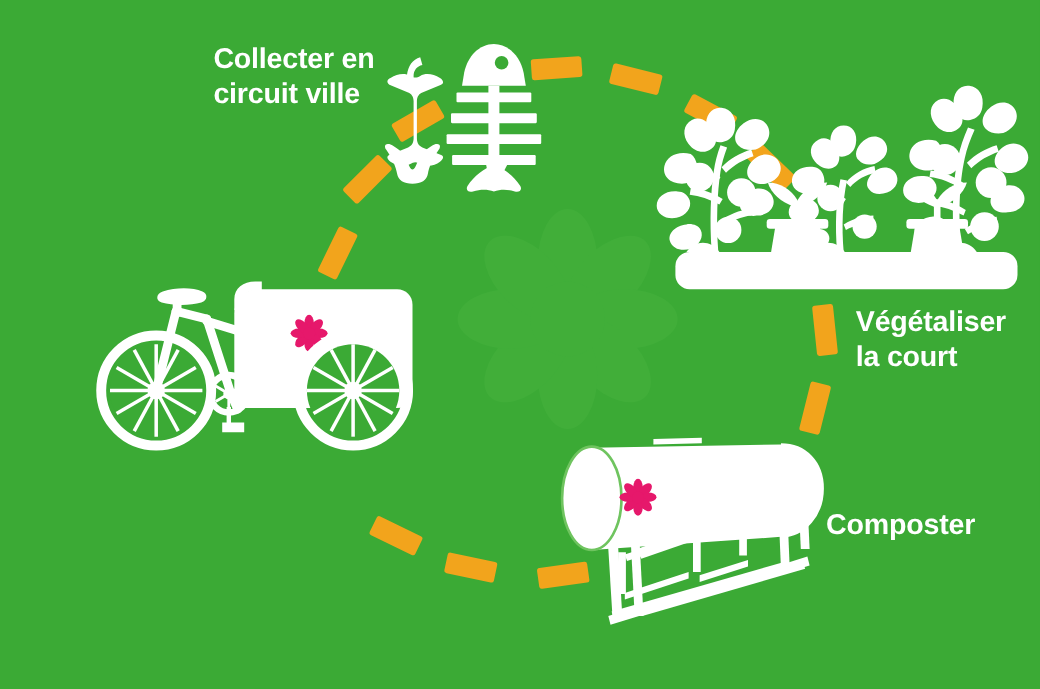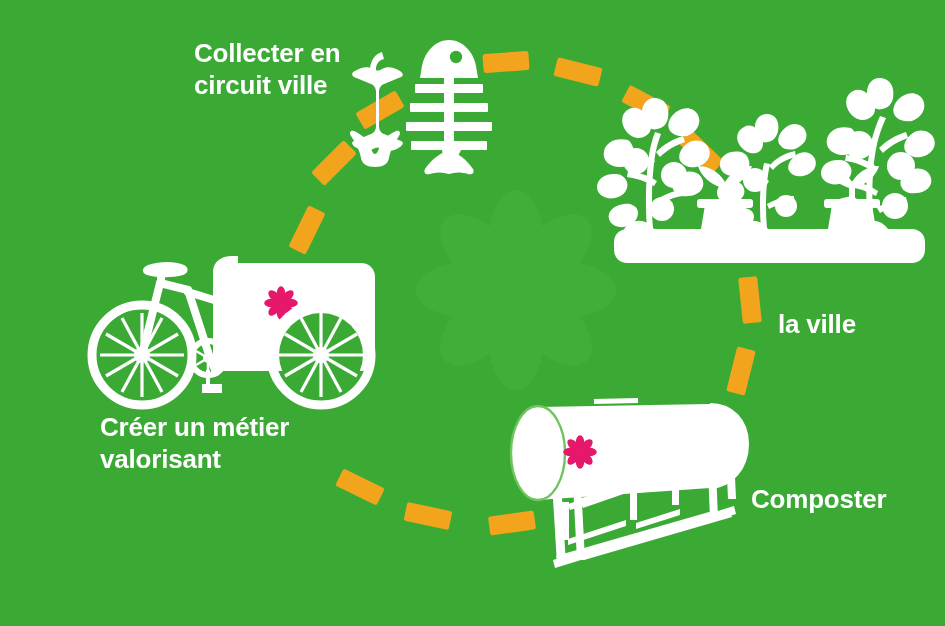--- a/index.html
+++ b/index.html
@@ -19,21 +19,21 @@
     color:#ffffff;
     font-weight:bold;
     font-size:26px;
     line-height:1.22;
     letter-spacing:-0.2px;
     white-space:pre;
     pointer-events:none;
   }
   #lbl-collecter{ left:156px; top:38px; }
   #lbl-vegetaliser{ left:740px; top:277px; }
-  #lbl-composter{ left:713px; top:484px; }
+  #lbl-composter{ left:713px; top:461px; }
   #lbl-creer{ left:62px; top:412px; }
   svg{display:block;}
 </style>
 </head>
 <body style="background: rgb(59, 170, 53);">
 
 <div id="stage">
 
   <svg width="945" height="626" viewBox="0 0 945 626">
 
@@ -434,19 +434,18 @@
         <line x1="170" y1="358" x2="158" y2="351"></line>
       </g>
       <circle cx="170" cy="358" r="5" fill="#ffffff"></circle>
 
       <path d="M168 370 l4 0 l0 14 l12 0 l0 9 l-20 0 l0 -9 l4 0 z" fill="#ffffff"></path>
     </g>
   </svg>
 
   <div class="lbl" id="lbl-collecter"><span>Collecter en</span><br><span>circuit ville</span></div>
 
-  <div class="lbl" id="lbl-vegetaliser"><br><span>la ville</span></div>
+  <div class="lbl" id="lbl-vegetaliser"><span>Végétaliser</span><br><span>la court</span></div>
 
   <div class="lbl" id="lbl-composter"><span>Composter</span><br></div>
 
-  <div class="lbl" id="lbl-creer"><span>Créer un métier</span><br><span>valorisant</span></div>
 
 </div>
 
 </body></html>

